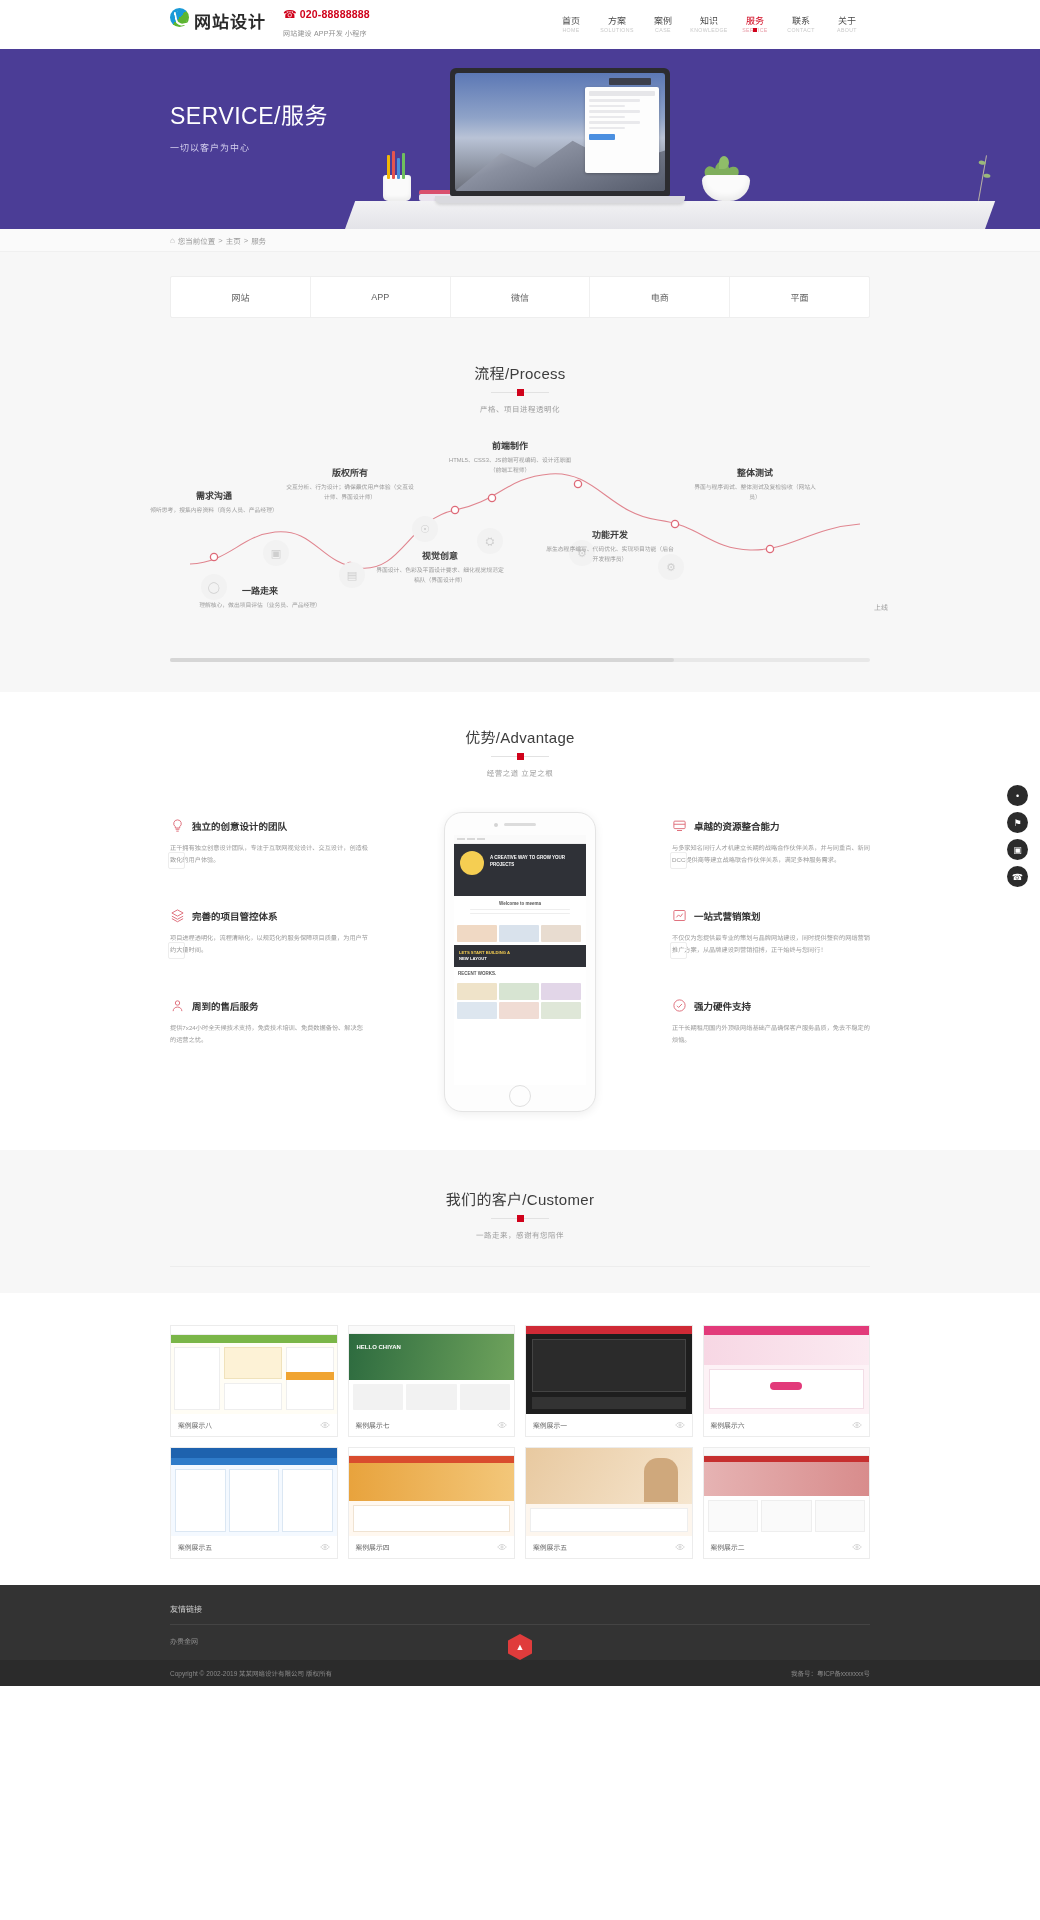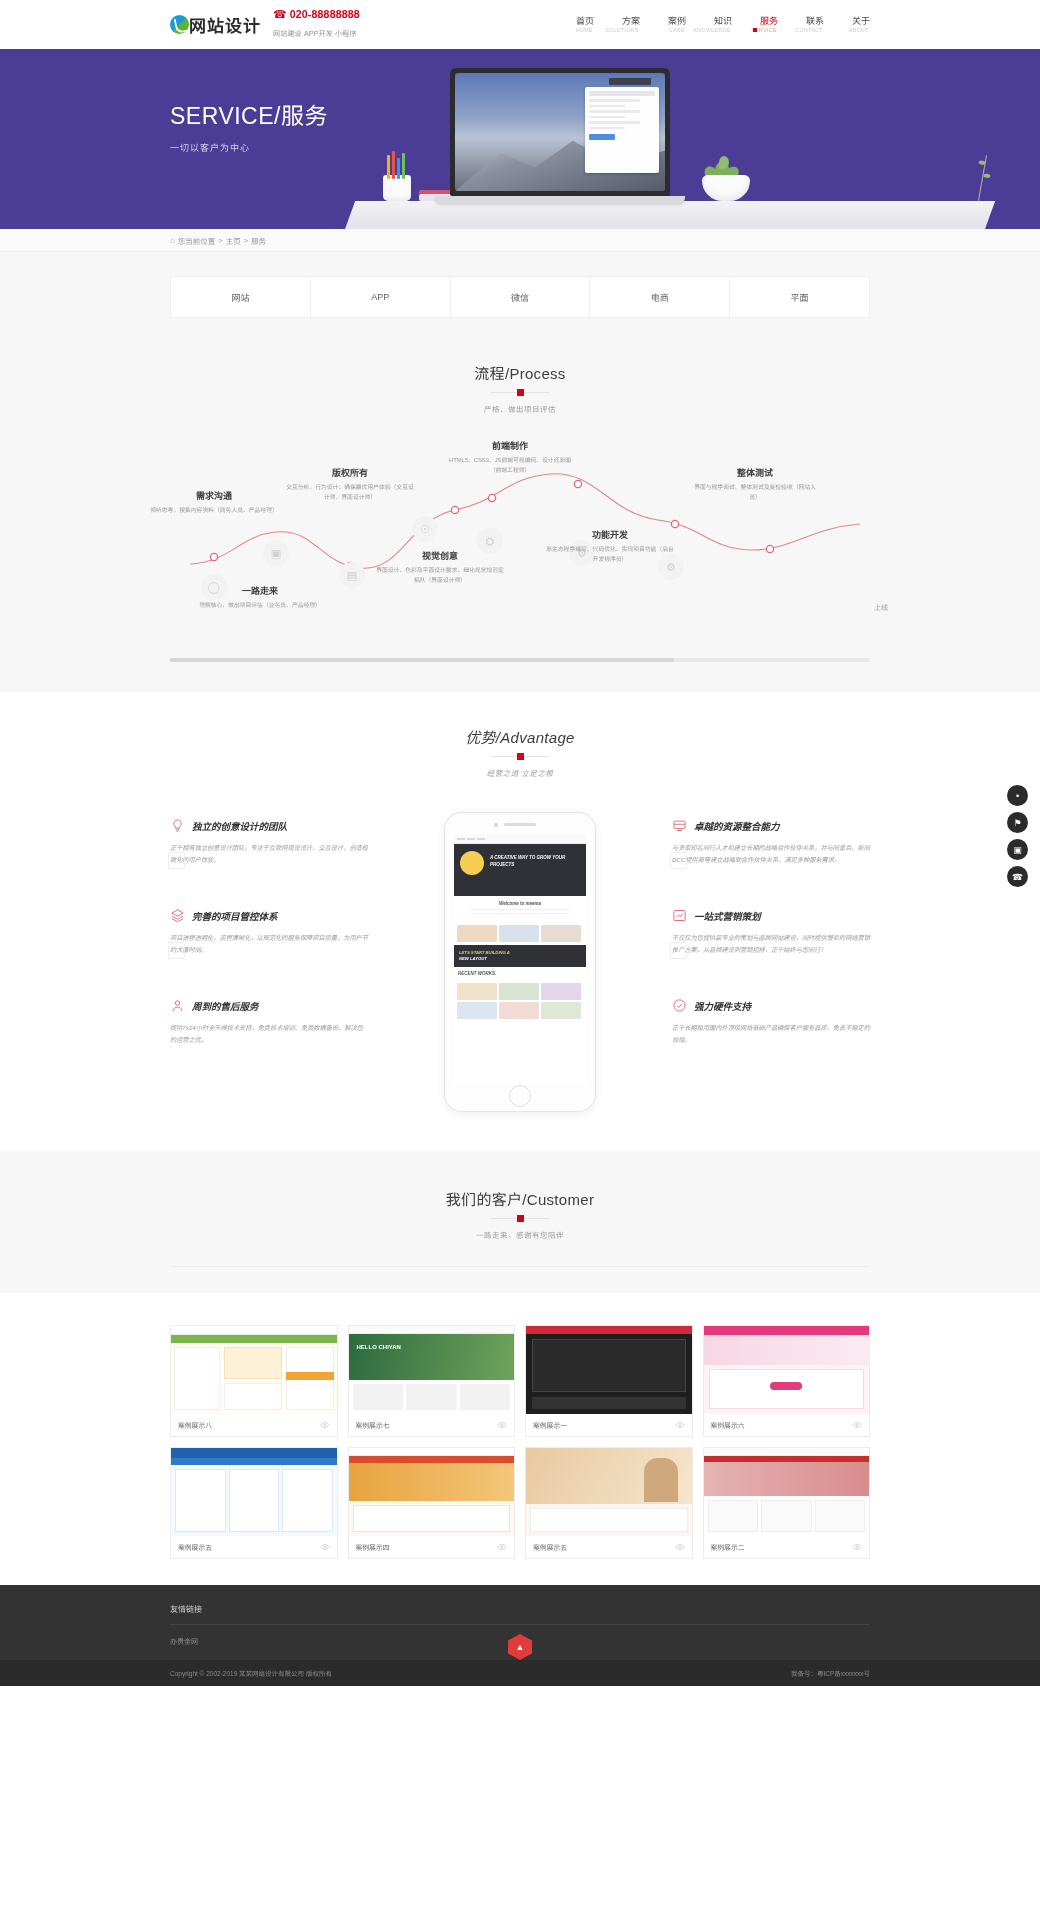--- a/index.html
+++ b/index.html
@@ -8,34 +8,34 @@
   body {
     font-family:"Liberation Sans","DejaVu Sans",sans-serif;
     background:#ffffff; color:#333;
     -webkit-font-smoothing:antialiased;
   }
   .page { width:1040px; position:relative; overflow:hidden; }
 
   
   .header { height:49px; background:#fff; display:flex; align-items:center; position:relative; z-index:20; }
   .hd-inner { width:700px; margin:0 auto; display:flex; align-items:center; justify-content:space-between; }
-  .brand { display:flex; align-items:center; }
+  .brand { display:flex; align-items:flex-start; gap:5px; }
   .logo-mark { width:19px; height:19px; border-radius:50%;
     background:linear-gradient(135deg,#1a9ad7 0% 50%,#5cb531 50% 100%);
     position:relative; flex:none; }
   .logo-mark:after { content:""; position:absolute; left:5px; top:3px; width:9px; height:13px;
     border-left:2px solid #fff; border-bottom:2px solid #fff; border-bottom-left-radius:7px; transform:rotate(-12deg); }
   .brand-name { font-size:17px; font-weight:bold; color:#2b2b2b; letter-spacing:1px; }
   .tel-block { margin-left:12px; line-height:1.25; }
   .tel-row { display:flex; align-items:center; gap:3px; }
   .tel-ico { color:#d0021b; font-size:11px; }
   .tel-num { color:#d0021b; font-size:10.5px; font-weight:bold; letter-spacing:.2px; }
   .tel-sub { color:#8d8d8d; font-size:7px; letter-spacing:.2px; }
   .nav { display:flex; align-items:center; gap:0; }
-  .nav-item { width:46px; text-align:right; line-height:1.35; position:relative; cursor:pointer; }
+  .nav-item { width:46px; text-align:center; line-height:1.35; position:relative; cursor:pointer; }
   .nav-cn { font-size:9px; color:#4a4a4a; }
   .nav-en { font-size:5.5px; color:#c9c9c9; letter-spacing:.4px; transform:scale(.95); }
   .nav-item.active .nav-cn { color:#d0021b; }
   .nav-item.active .nav-en { color:#e8a0ab; }
   .nav-item.active:after { content:""; position:absolute; left:50%; margin-left:-2px; top:13px;
     width:4px; height:4px; background:#d0021b; }
 
   
   .banner { height:180px; background:#4b3d96; position:relative; overflow:hidden; }
   .banner-text { position:absolute; left:170px; top:48px; }
@@ -344,21 +344,21 @@
       <div class="tab">网站</div>
       <div class="tab">APP</div>
       <div class="tab">微信</div>
       <div class="tab">电商</div>
       <div class="tab">平面</div>
     </div>
 
     <div class="sec-head" style="margin-top:44px;">
       <div class="sec-title">流程/Process</div>
       <div class="sec-rule"></div>
-      <div class="sec-sub">严格、做出项目评估</div>
+      <div class="sec-sub">严格、项目进程透明化</div>
     </div>
 
     <div class="process" style="margin-top:30px;">
       <svg class="wave" viewBox="0 0 700 200" preserveAspectRatio="none">
         <path d="M20,120 C60,118 70,92 105,88 C145,84 150,120 190,124 C232,128 238,76 285,66
                  C330,57 335,34 380,30 C425,26 440,70 488,76 C530,81 540,105 580,106
                  C620,107 640,84 690,80" fill="none" stroke="#e0858f" stroke-width="1.1"></path>
         <circle cx="44" cy="113" r="3.6" fill="#fff" stroke="#de6a78" stroke-width="1.3"></circle>
         <circle cx="180" cy="122" r="3.6" fill="#fff" stroke="#de6a78" stroke-width="1.3"></circle>
         <circle cx="285" cy="66" r="3.6" fill="#fff" stroke="#de6a78" stroke-width="1.3"></circle>
@@ -405,21 +405,21 @@
         <div class="p-desc">界面与程序调试、整体测试及复检验收（网站人员）</div>
       </div>
       <div class="p-end">上线</div>
     </div>
 
     <div class="scrollbar">
         <i></i>
       </div>
   </div>
 
-  <div style="background:#fff; padding:34px 0 38px;font-style:italic;">
+  <div style="background:#fff; padding:34px 0 38px;">
     <div class="sec-head">
       <div class="sec-title">优势/Advantage</div>
       <div class="sec-rule"></div>
       <div class="sec-sub">经营之道 立足之根</div>
     </div>
 
     <div class="adv-wrap" style="margin-top:34px;">
 
       <div class="adv-col">
         <div class="adv-item">

